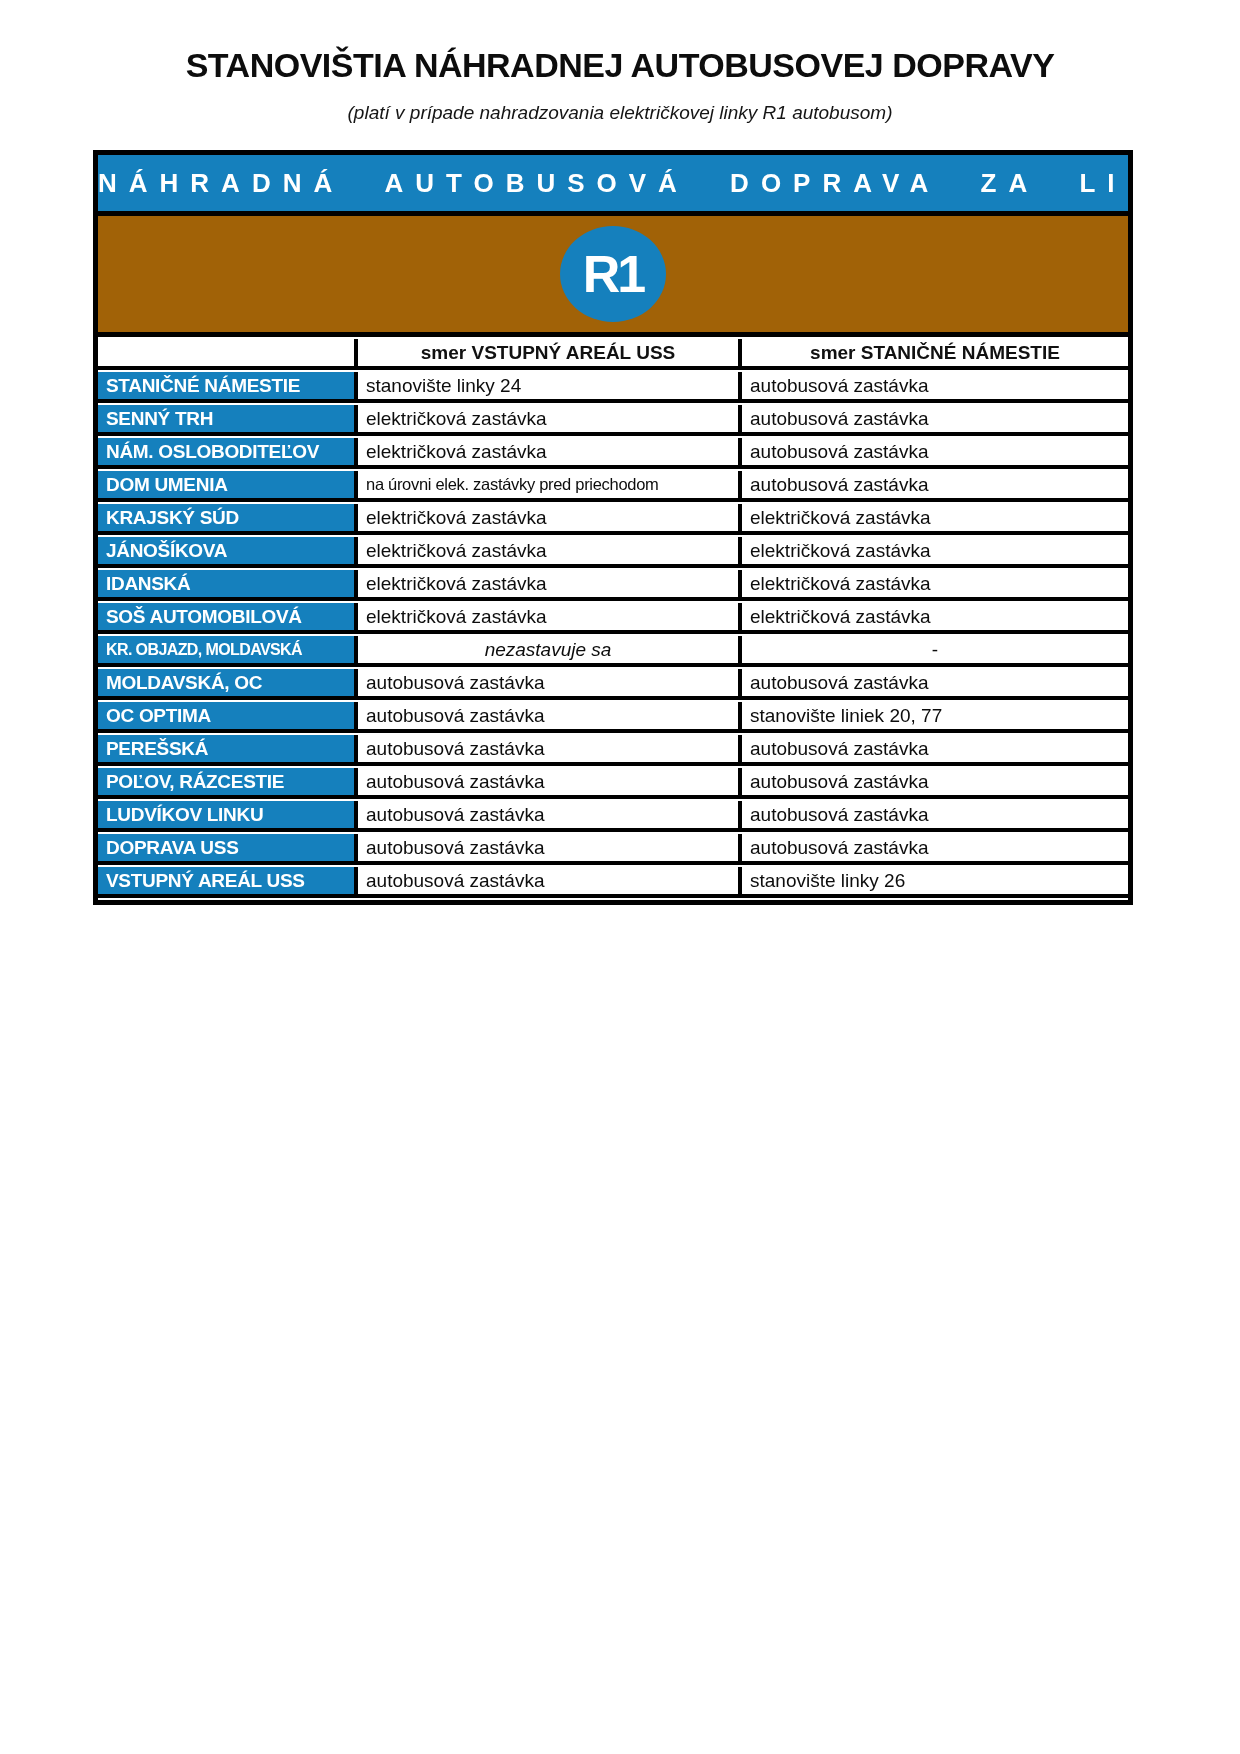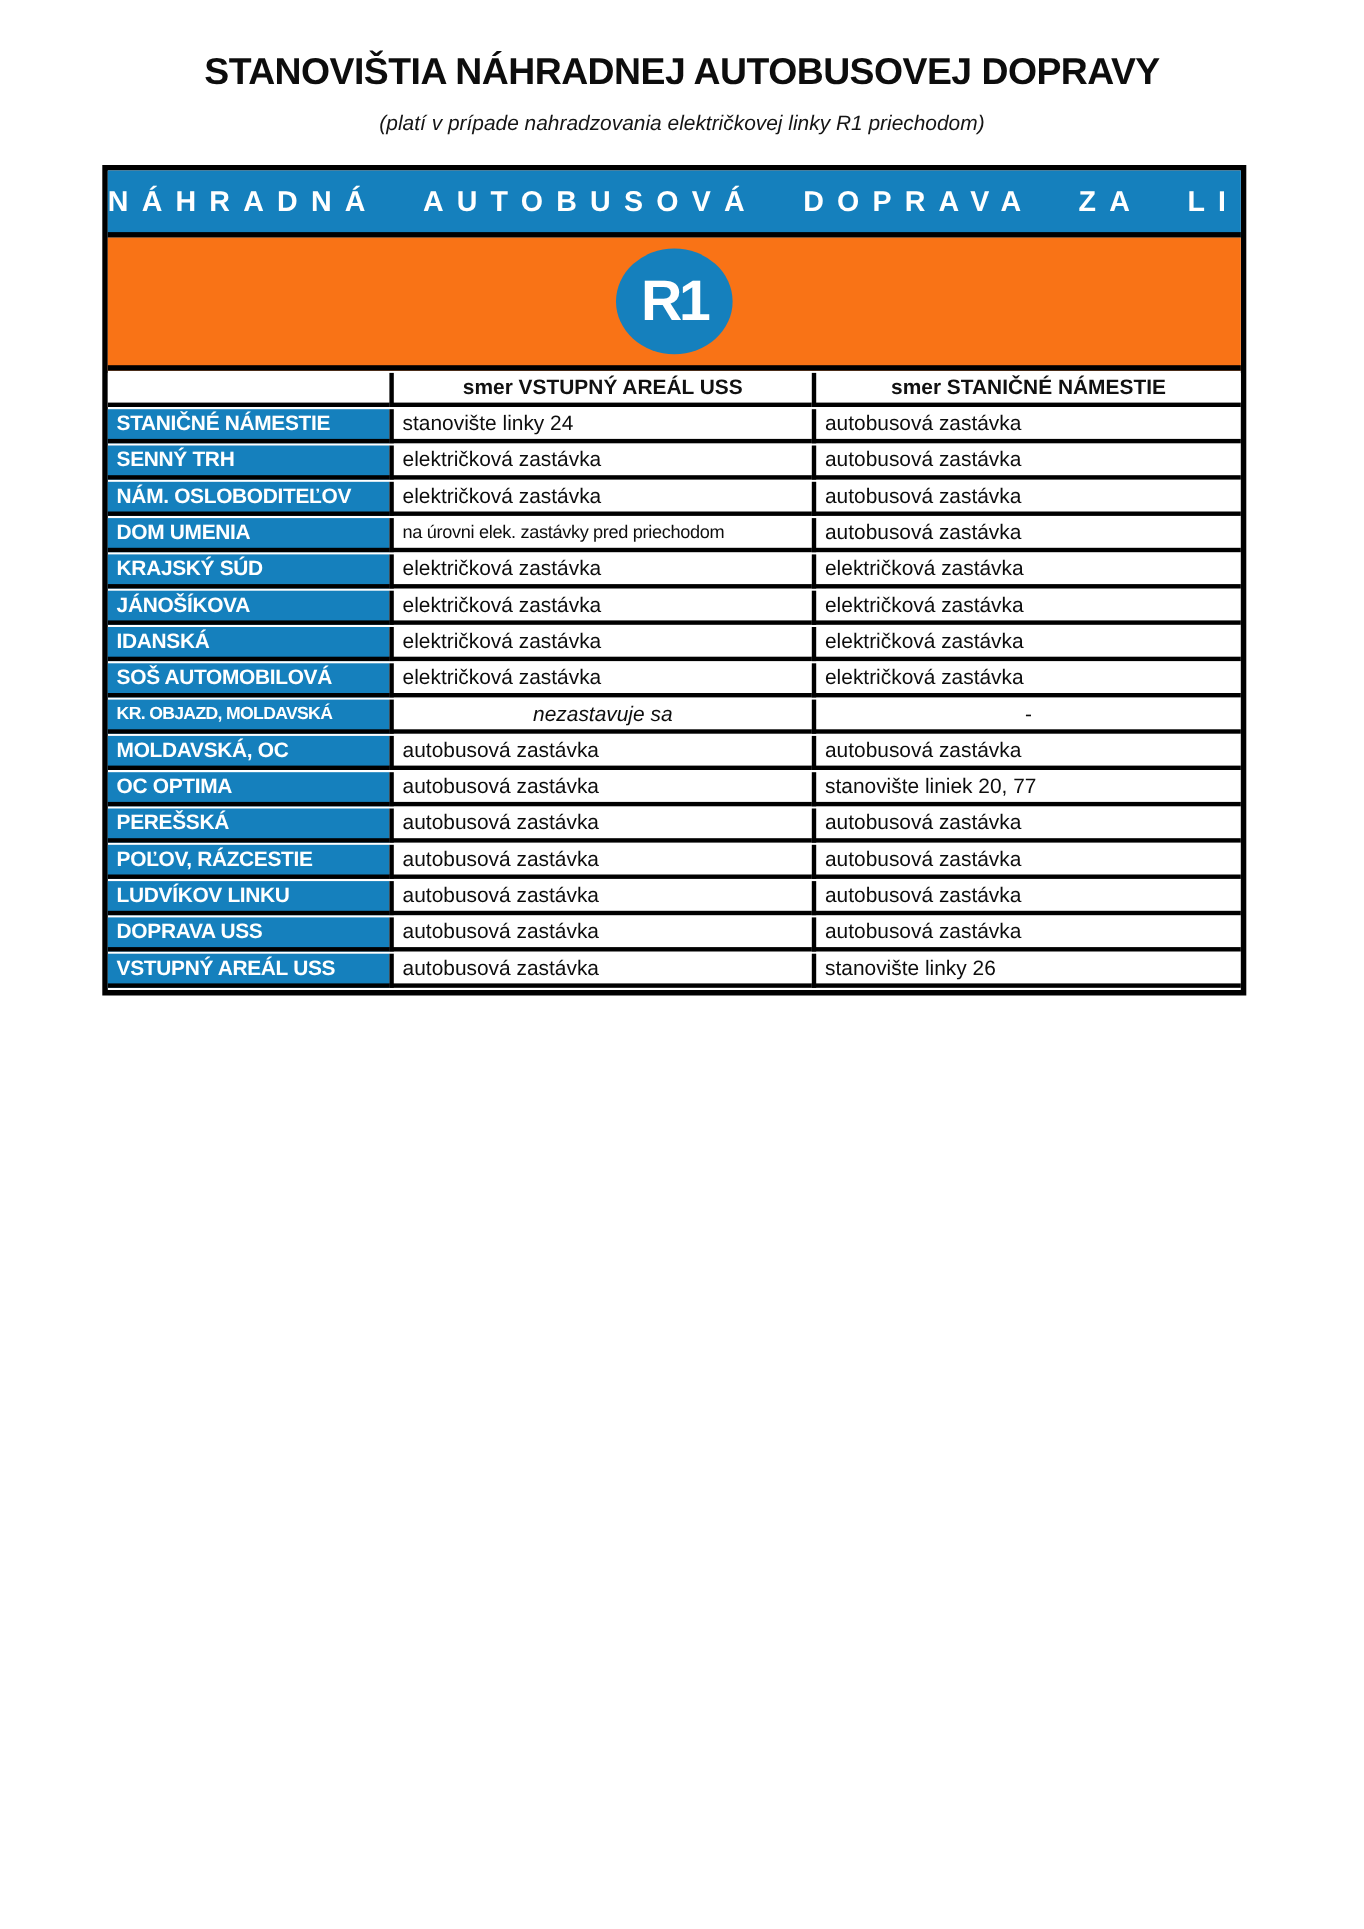--- a/index.html
+++ b/index.html
@@ -21,21 +21,21 @@
     border:5px solid #000; background:#fff;
   }
   .banner {
     background:var(--accent,#1580BD); color:#fff;
     border-bottom:5px solid #000;
     text-align:center; font-weight:bold; font-size:26px;
     letter-spacing:12px; word-spacing:22px;
     padding:13px 0 12px 0; white-space:nowrap; overflow:hidden;
   }
   .logo-box {
-    height:116px; background:#f97316; border-bottom:5px solid #000;
+    height:116px; background:#a16207; border-bottom:5px solid #000;
     display:flex; align-items:center; justify-content:center;
   }
   .logo-circle {
     width:106px; height:96px; border-radius:50%;
     background:var(--accent,#1580BD); color:#fff;
     display:flex; align-items:center; justify-content:center;
     font-weight:bold; font-size:52px; letter-spacing:-3px;
   }
   table.stops {
     width:100%; table-layout:fixed;
@@ -61,21 +61,21 @@
   td.dir.fit { font-size:16.5px; letter-spacing:-0.3px; }
   td.dir.note { font-style:italic; text-align:center; }
   td.dir.center { text-align:center; }
 </style>
 </head>
 <body>
 
 <div class="page">
 
   <div class="title">STANOVIŠTIA NÁHRADNEJ AUTOBUSOVEJ DOPRAVY</div>
-  <div class="subtitle">(platí v prípade nahradzovania električkovej linky R1 priechodom)</div>
+  <div class="subtitle">(platí v prípade nahradzovania električkovej linky R1 autobusom)</div>
 
   <div class="board">
 
     <div class="banner">NÁHRADNÁ AUTOBUSOVÁ DOPRAVA ZA LINKU</div>
 
     <div class="logo-box">
       <div class="logo-circle">R1</div>
     </div>
 
     <table class="stops">

